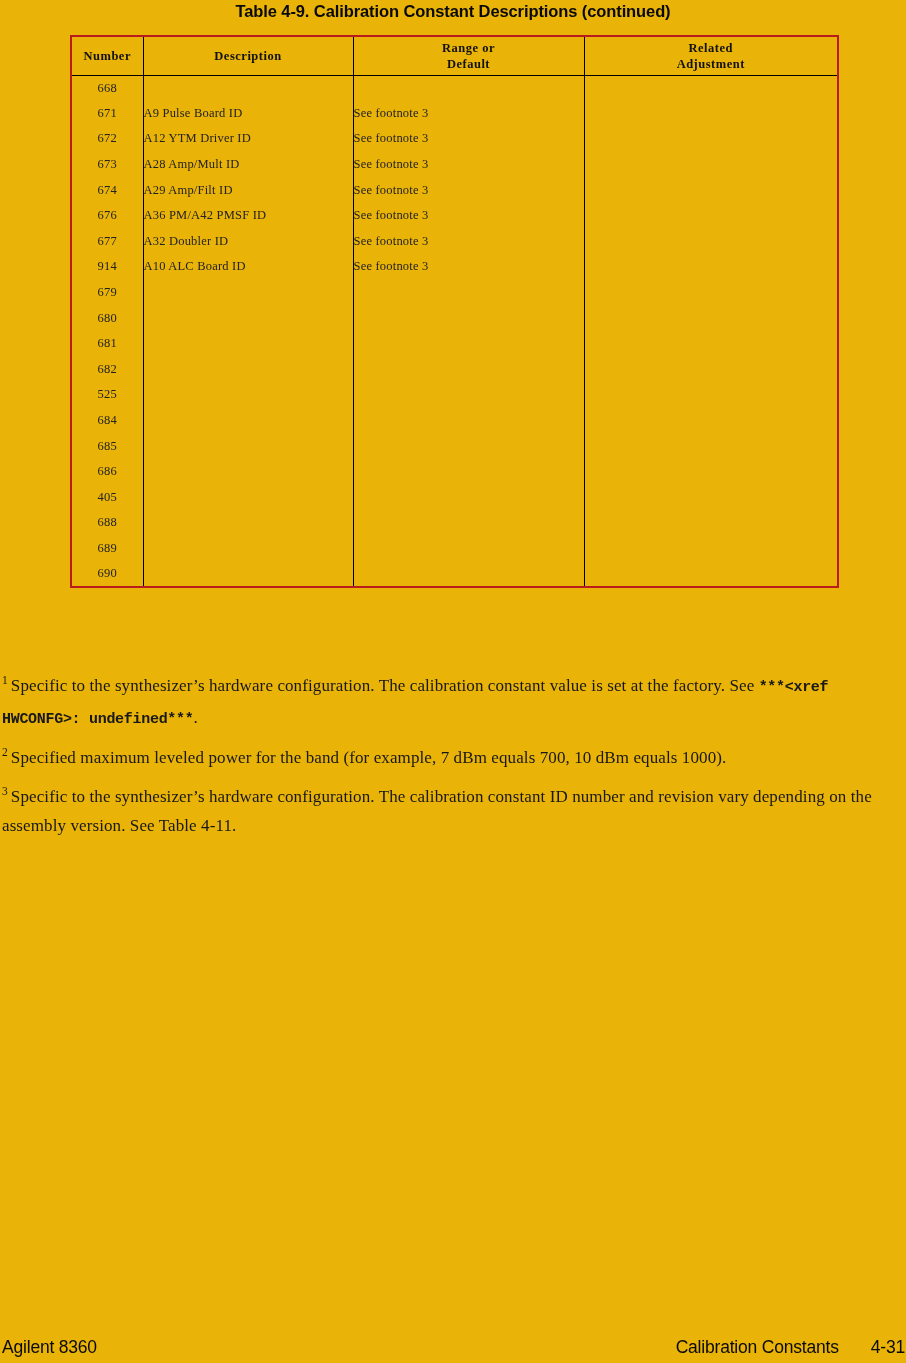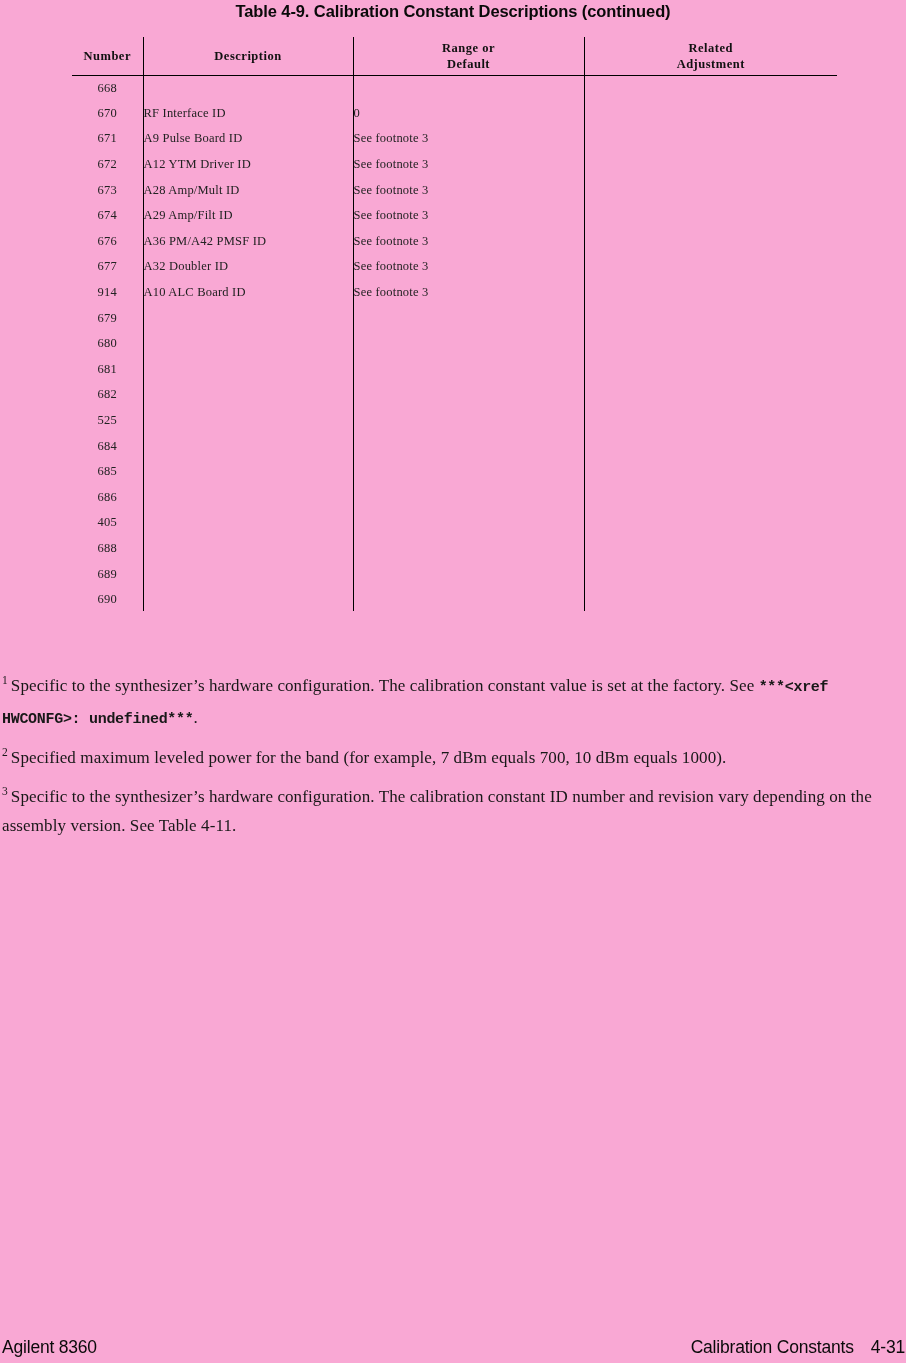--- a/index.html
+++ b/index.html
@@ -1,21 +1,21 @@
 <!DOCTYPE html>
 <html><head>
 <meta charset="utf-8">
 <style>
   * { margin: 0; padding: 0; box-sizing: border-box; }
   html, body { background: #ffffff; }
   .page {
     position: relative;
     width: 906px;
     height: 1363px;
-    background: #f9a8d4;
+    background: #eab308;
     font-family: "Liberation Serif", serif;
     color: #141414;
     overflow: hidden;
   }
   .doc-title {
     position: absolute;
     top: 2px;
     left: 0;
     width: 100%;
     text-align: center;
@@ -25,21 +25,21 @@
     letter-spacing: -0.1px;
     color: #0a0a0a;
   }
   table.cal-table {
     position: absolute;
     top: 35px;
     left: 70px;
     width: 767px;
     border-collapse: collapse;
     table-layout: fixed;
-    border: 2px solid #f9a8d4;
+    border: 2px solid #b91c1c;
   }
   .col-number     { width: 72px; }
   .col-description{ width: 210px; }
   .col-range      { width: 231px; }
   .col-adjustment { width: 254px; }
   .cal-table thead th {
     border-bottom: 1.5px solid #000;
     font-family: "Liberation Serif", serif;
     font-weight: bold;
     font-size: 12.5px;
@@ -97,21 +97,21 @@
     display: flex;
     justify-content: space-between;
     align-items: baseline;
     font-family: "Liberation Sans", sans-serif;
     font-weight: normal;
     font-size: 17.5px;
     letter-spacing: -0.2px;
     color: #0a0a0a;
   }
   .footer-right { display: flex; align-items: flex-start; }
-  .footer-page-number { margin-left: 17px; }
+  .footer-page-number { margin-left: 32px; }
 </style>
 </head>
 <body>
 
 <div class="page">
 
   <div class="doc-title">Table 4-9. Calibration Constant Descriptions (continued)</div>
 
   <table class="cal-table">
     <colgroup>
@@ -139,26 +139,20 @@
         </tr>
     </thead>
     <tbody>
         <tr>
           <td class="cell-number">668</td>
           <td class="cell-description"></td>
           <td class="cell-range"></td>
           <td class="cell-adjustment"></td>
         </tr>
         <tr>
-          <td class="cell-number">670</td>
-          <td class="cell-description">RF Interface ID</td>
-          <td class="cell-range">0</td>
-          <td class="cell-adjustment"></td>
-        </tr>
-        <tr>
           <td class="cell-number">671</td>
           <td class="cell-description">A9 Pulse Board ID</td>
           <td class="cell-range">See footnote 3</td>
           <td class="cell-adjustment"></td>
         </tr>
         <tr>
           <td class="cell-number">672</td>
           <td class="cell-description">A12 YTM Driver ID</td>
           <td class="cell-range">See footnote 3</td>
           <td class="cell-adjustment"></td>

